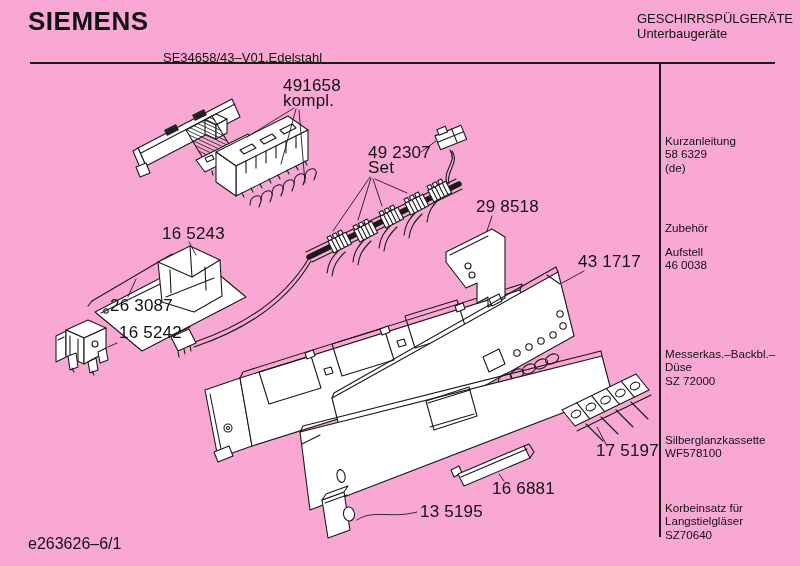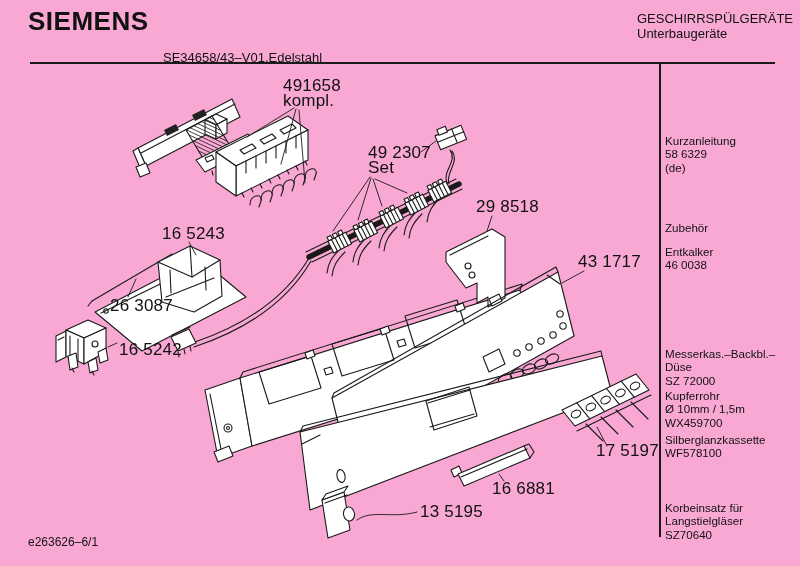--- a/index.html
+++ b/index.html
@@ -9,21 +9,21 @@
   .brand{position:absolute;left:28px;top:6px;font-size:26px;font-weight:bold;letter-spacing:.5px;}
   .model{position:absolute;left:163px;top:14px;font-size:13px;margin-top:36px;}
   .prodline{position:absolute;left:637px;top:11px;font-size:13px;line-height:15px;}
   .hr{position:absolute;left:30px;top:62px;width:745px;height:2px;background:#1a1a1a;}
   .vr{position:absolute;left:659px;top:64px;width:1.5px;height:473px;background:#1a1a1a;}
   
   .plabel{position:absolute;font-size:17px;line-height:14.5px;letter-spacing:.2px;white-space:nowrap;}
   
   .sb-item{position:absolute;left:665px;width:132px;font-size:11.6px;line-height:13.4px;}
   
-  .docnum{position:absolute;left:28px;top:535px;font-size:12px;}
+  .docnum{position:absolute;left:28px;top:535px;font-size:16px;}
   svg{position:absolute;left:0;top:0;}
 </style>
 </head>
 <body>
 
 <div id="page">
 
   <div class="brand">SIEMENS</div>
   <div class="model">SE34658/43–V01,Edelstahl</div>
   <div class="prodline">
@@ -253,21 +253,21 @@
     </div>
   <div class="plabel" style="left:476px;top:200px">
       <div>29 8518</div>
     </div>
   <div class="plabel" style="left:162px;top:227px">
       <div>16 5243</div>
     </div>
   <div class="plabel" style="left:110px;top:299px">
       <div>26 3087</div>
     </div>
-  <div class="plabel" style="left:119px;top:343px">
+  <div class="plabel" style="left:119px;top:326px">
       <div>16 5242</div>
     </div>
   <div class="plabel" style="left:578px;top:255px">
       <div>43 1717</div>
     </div>
   <div class="plabel" style="left:596px;top:444px">
       <div>17 5197</div>
     </div>
   <div class="plabel" style="left:492px;top:482px">
       <div>16 6881</div>
@@ -278,33 +278,28 @@
 
   <div class="sb-item" style="top:134px">
       <div>Kurzanleitung</div>
       <div>58 6329</div>
       <div>(de)</div>
     </div>
   <div class="sb-item" style="top:221px">
       <div>Zubehör</div>
     </div>
   <div class="sb-item" style="top:245px">
-      <div>Entkalker</div>
+      <div>Aufstell</div>
       <div>46 0038</div>
     </div>
   <div class="sb-item" style="top:347px">
       <div>Messerkas.–Backbl.–</div>
       <div>Düse</div>
       <div>SZ 72000</div>
     </div>
-  <div class="sb-item" style="top:389px">
-      <div>Kupferrohr</div>
-      <div>Ø 10mm / 1,5m</div>
-      <div>WX459700</div>
-    </div>
   <div class="sb-item" style="top:433px">
       <div>Silberglanzkassette</div>
       <div>WF578100</div>
     </div>
   <div class="sb-item" style="top:501px">
       <div>Korbeinsatz für</div>
       <div>Langstielgläser</div>
       <div>SZ70640</div>
     </div>
 

